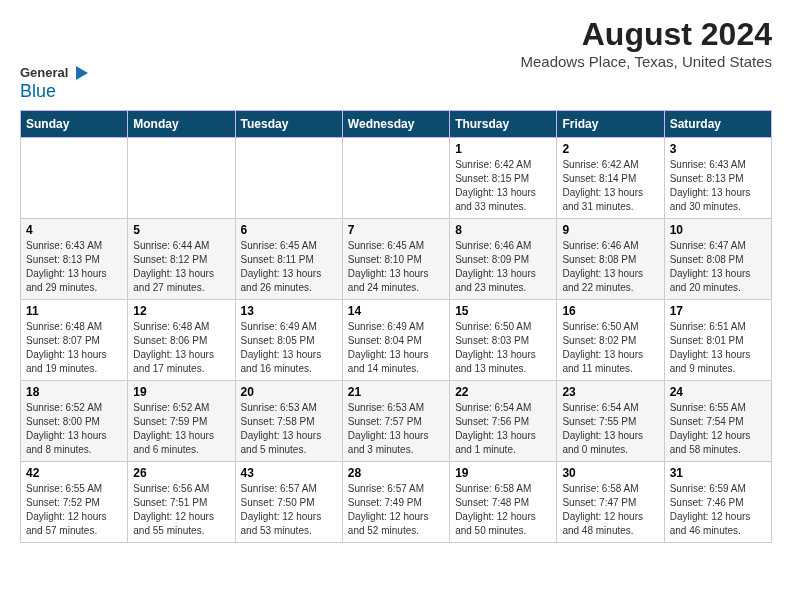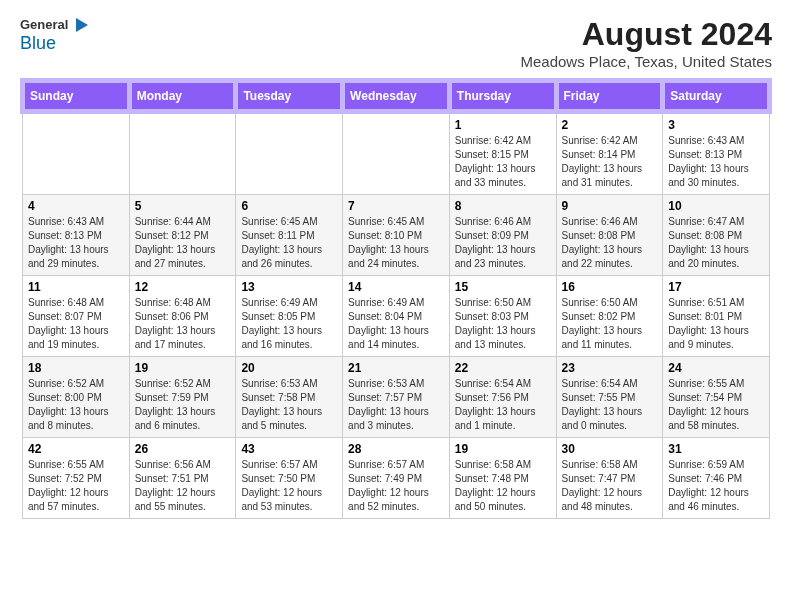--- a/index.html
+++ b/index.html
@@ -32,27 +32,27 @@
     .subtitle {
       font-size: 15px;
       color: #444;
     }
     table {
       width: 100%;
       border-collapse: collapse;
       font-size: 11px;
     }
     thead tr th {
-      background-color: #8b5cf6;
+      background-color: #0c4a6e;
       color: #fff;
       text-align: left;
       padding: 6px 5px;
       font-size: 12px;
       font-weight: bold;
-      border: 5px solid #c4b5fd;
+      border: 1px solid #c4b5fd;
     }
     tbody tr td {
       border: 1px solid #ccc;
       vertical-align: top;
       padding: 4px 5px;
       height: 80px;
       width: 14.28%;
       background: #fff;
     }
     tbody tr:nth-child(even) td {
@@ -72,21 +72,21 @@
     }
     .empty-cell {
       background: #fff !important;
     }
   </style>
 </head>
 <body>
 
 <div class="header">
   <div class="logo">
-  <div style="display:flex;flex-direction:column;align-items:flex-start;line-height:1.1;">
+  <div style="display:flex;flex-direction:column;align-items:flex-start;line-height:1.1;margin-top:48px;">
     <div style="display:flex;align-items:center;gap:2px;">
       <span style="font-size:13px;font-weight:bold;color:#333;">General</span>
       <svg width="18" height="18" viewBox="0 0 18 18">
         <polygon points="6,2 18,9 6,16" fill="#1a6faf"></polygon>
       </svg>
     </div>
     <span style="font-size:18px;font-weight:normal;color:#0369a1;">Blue</span>
   </div>
 </div>
   <div class="title-block">

